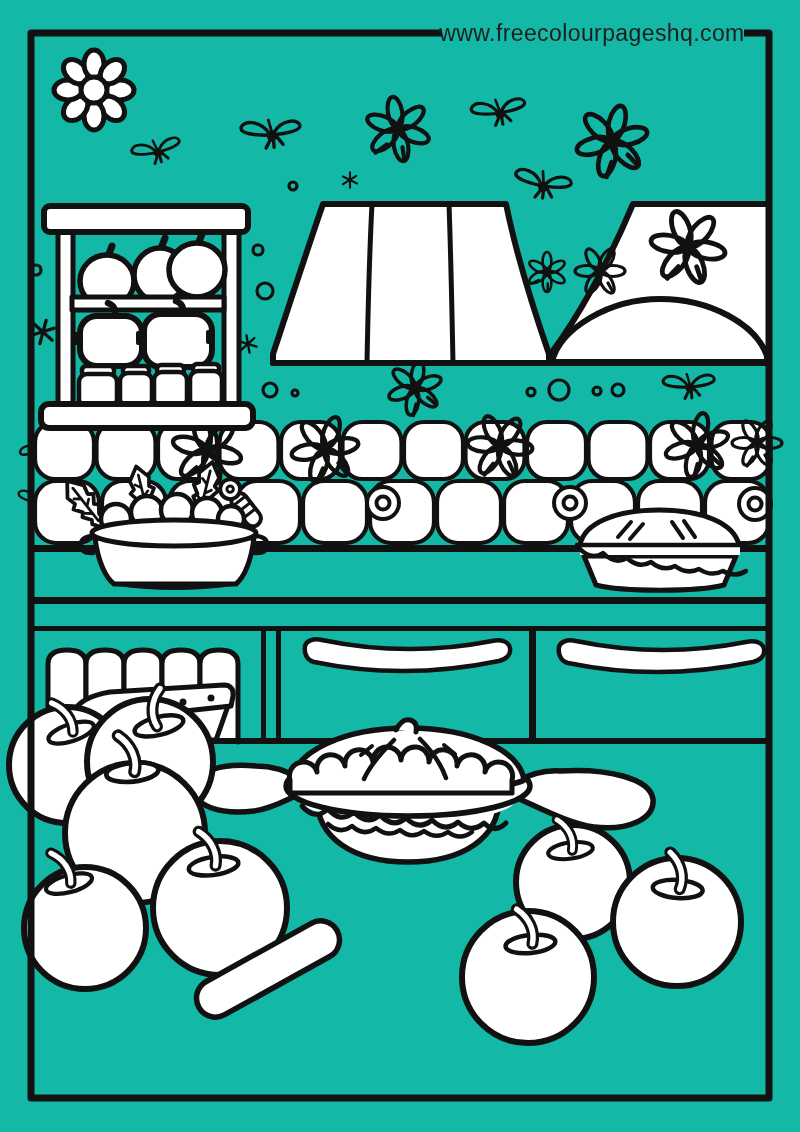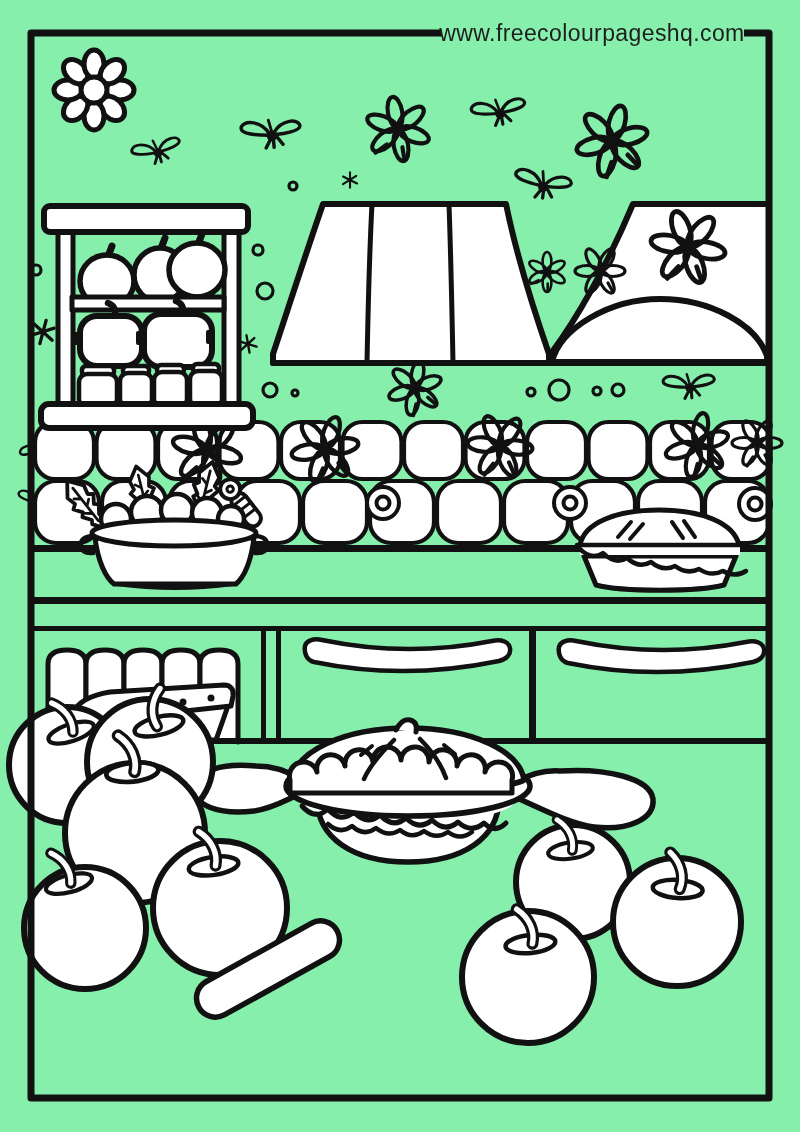--- a/index.html
+++ b/index.html
@@ -1,16 +1,16 @@
 <!DOCTYPE html>
 <html><head>
 <meta charset="utf-8">
 <style>
   html,body{margin:0;padding:0;background:#ffffff;}
-  .page{position:relative;width:800px;height:1132px;background:#86efac;overflow:hidden;
+  .page{position:relative;width:800px;height:1132px;background:#14b8a6;overflow:hidden;
         font-family:"Liberation Sans",sans-serif;}
   .page svg{position:absolute;left:0;top:0;}
   text.watermark{font-family:"Liberation Sans",sans-serif;font-size:23px;font-weight:500;
         letter-spacing:.4px;fill:#1e1e1e;}
 </style>
 </head>
 <body>
 
 <div class="page">
 <svg width="800" height="1132" viewBox="0 0 800 1132" stroke-linecap="round" stroke-linejoin="round">

